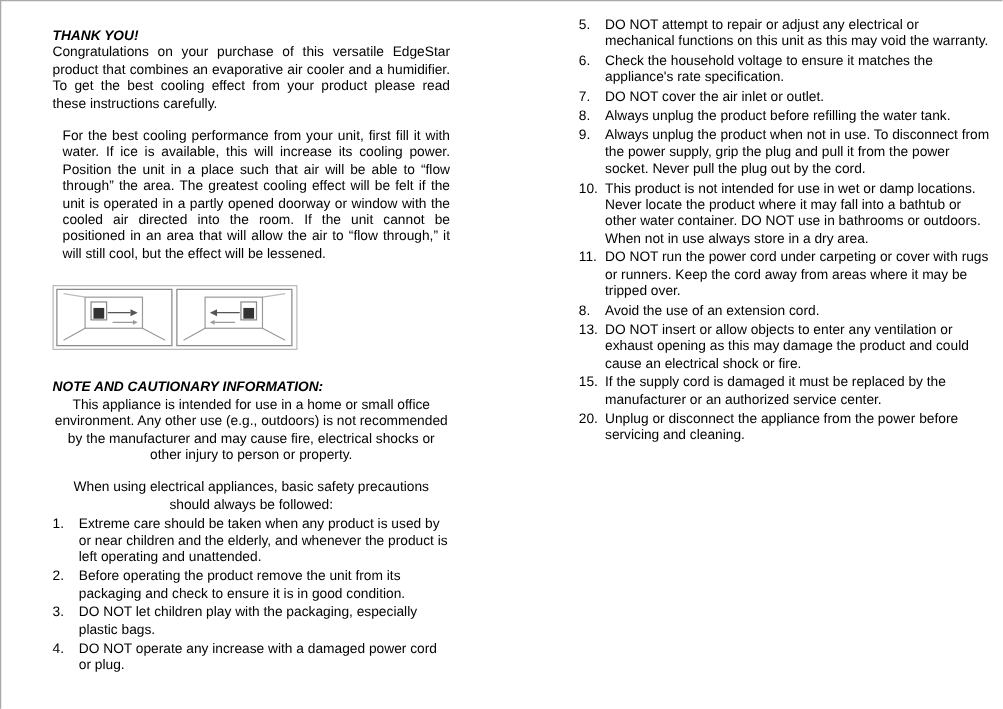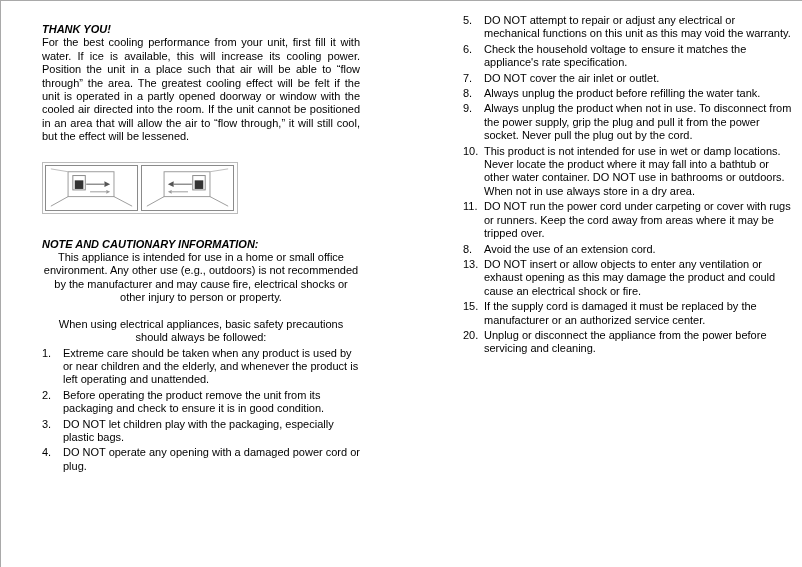--- a/index.html
+++ b/index.html
@@ -29,21 +29,21 @@
   h1, h2 {
     font-size: 11px;
     font-weight: bold;
     margin: 0;
     padding: 0;
     font-style: italic;
   }
   p { margin: 0; text-align: center; }
   .justify { text-align: justify; }
   .gap-after     { margin-bottom: 13px; }
-  .gap-after-lg  { margin-bottom: 18px; }
+  .gap-after-lg  { margin-bottom: 18px; margin-left: 8px; }
 
   .figure {
     display: flex;
     gap: 3px;
     margin: 4px 0 24px 0;
     padding: 2px;
     border: 1px solid #bbbbbb;
     width: 196px;
     background: #fdfdfd;
   }
@@ -63,20 +63,21 @@
   }
   .safety-item .txt { flex: 1; }
 </style>
 </head>
 <body>
 
 <div class="page">
 
   <div class="col col-left">
     <h1>THANK YOU!</h1>
+    <p class="justify gap-after">Congratulations on your purchase of this versatile EdgeStar product that combines an evaporative air cooler and a humidifier. To get the best cooling effect from your product please read these instructions carefully.</p>
     <p class="justify gap-after-lg">For the best cooling performance from your unit, first fill it with water. If ice is available, this will increase its cooling power. Position the unit in a place such that air will be able to “flow through” the area. The greatest cooling effect will be felt if the unit is operated in a partly opened doorway or window with the cooled air directed into the room. If the unit cannot be positioned in an area that will allow the air to “flow through,” it will still cool, but the effect will be lessened.</p>
 
     <div class="figure">
       <svg class="figure-panel" width="93" height="46" viewBox="0 0 93 46">
         <rect x="22" y="6" width="48" height="26" fill="none" stroke="#999" stroke-width="1"></rect>
         <line x1="4" y1="42" x2="22" y2="32" stroke="#999" stroke-width="1"></line>
         <line x1="89" y1="42" x2="70" y2="32" stroke="#999" stroke-width="1"></line>
         <line x1="4" y1="3" x2="22" y2="6" stroke="#bbb" stroke-width="1"></line>
         <rect x="27" y="10" width="13" height="15" fill="none" stroke="#888" stroke-width="1"></rect>
         <rect x="29" y="15" width="9" height="9" fill="#333"></rect>
@@ -111,21 +112,21 @@
       <div class="safety-item">
         <span class="num">2.</span>
         <span class="txt">Before operating the product remove the unit from its packaging and check to ensure it is in good condition.</span>
       </div>
       <div class="safety-item">
         <span class="num">3.</span>
         <span class="txt">DO NOT let children play with the packaging, especially plastic bags.</span>
       </div>
       <div class="safety-item">
         <span class="num">4.</span>
-        <span class="txt">DO NOT operate any opening with a damaged power cord or plug.</span>
+        <span class="txt">DO NOT operate any increase with a damaged power cord or plug.</span>
       </div>
     </div>
   </div>
 
   <div class="col col-right">
     <div class="safety-list">
       <div class="safety-item">
         <span class="num">5.</span>
         <span class="txt">DO NOT attempt to repair or adjust any electrical or mechanical functions on this unit as this may void the warranty.</span>
       </div>

